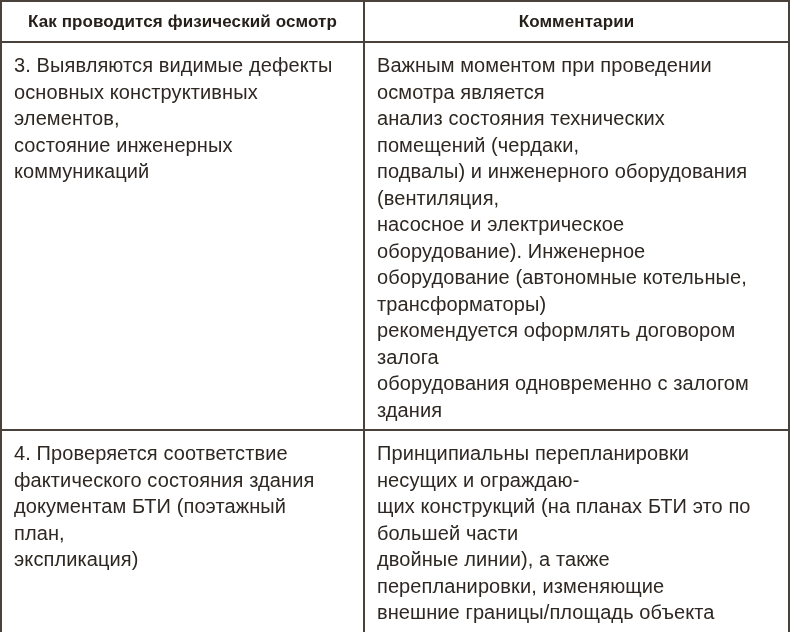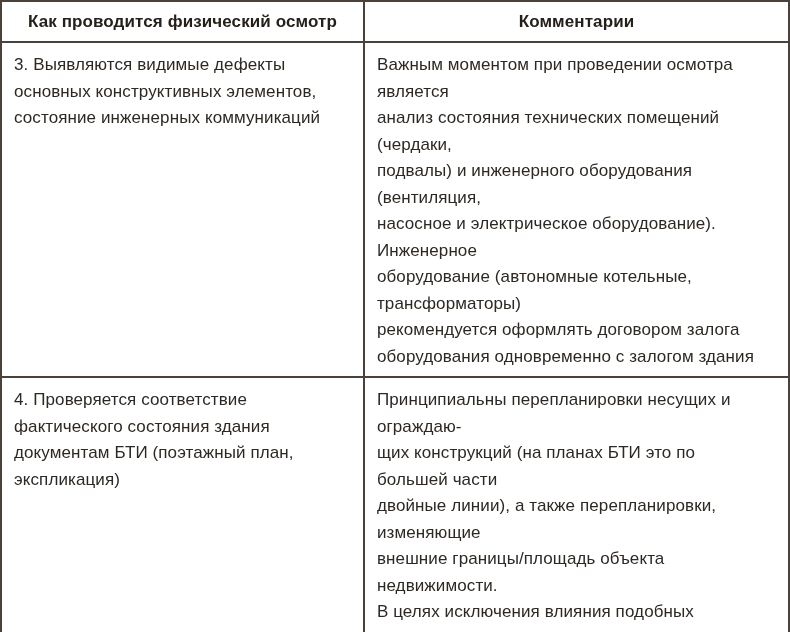--- a/index.html
+++ b/index.html
@@ -34,21 +34,21 @@
     height: 41px;
     font-size: 17px;
     font-weight: bold;
     text-align: center;
     vertical-align: middle;
     padding: 2px 6px;
     letter-spacing: 0.1px;
     color: #26201b;
   }
   .doc-table td {
-    font-size: 17px;
+    font-size: 20px;
     line-height: 26.5px;
     padding: 9px 28px 6px 12px;
     white-space: pre-line;
     letter-spacing: 0.1px;
   }
   tr.row-1 { height: 183px; }
   tr.row-2 { height: 216px; }
 </style>
 </head>
 <body>

